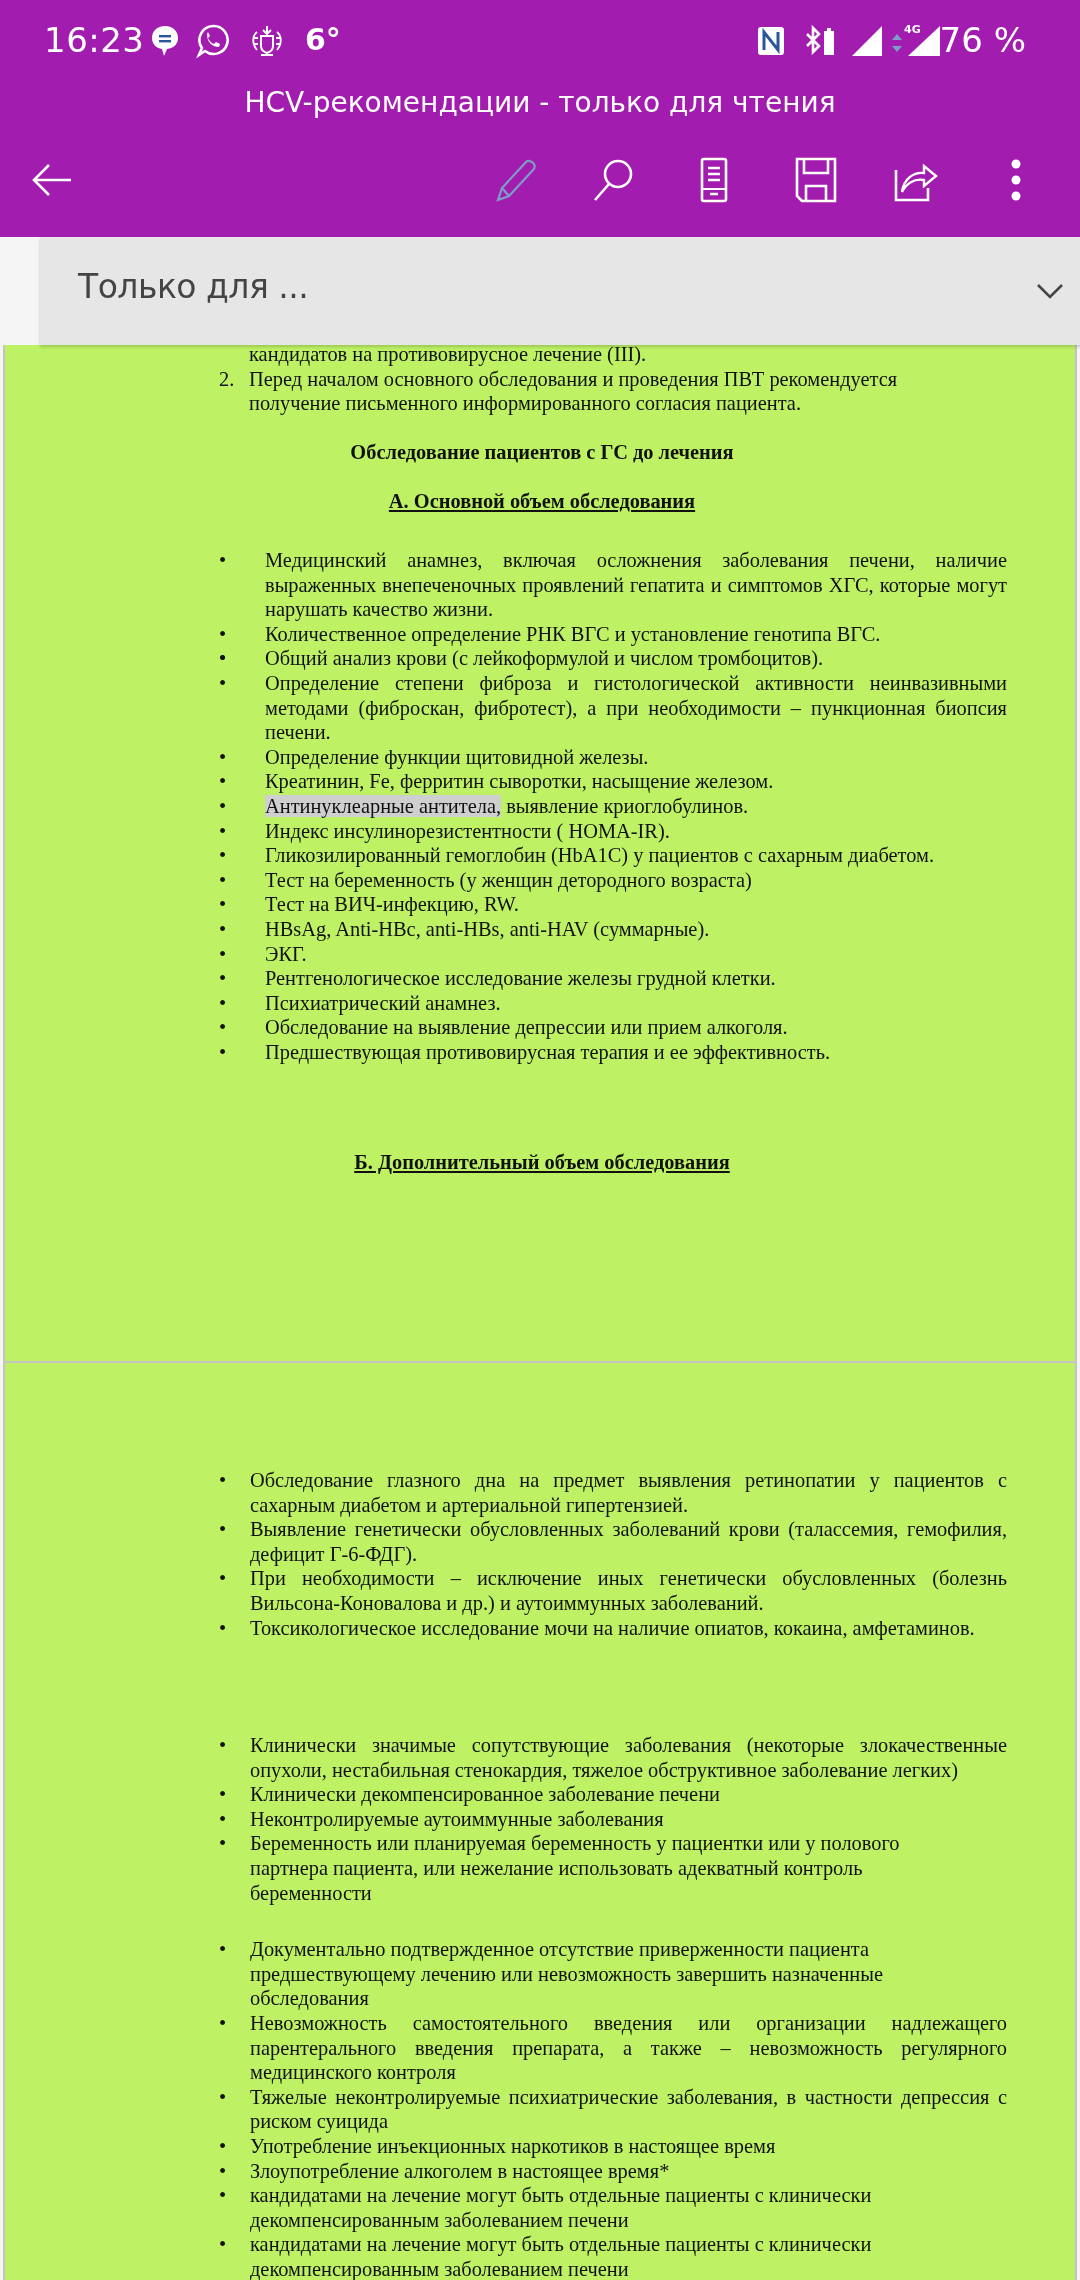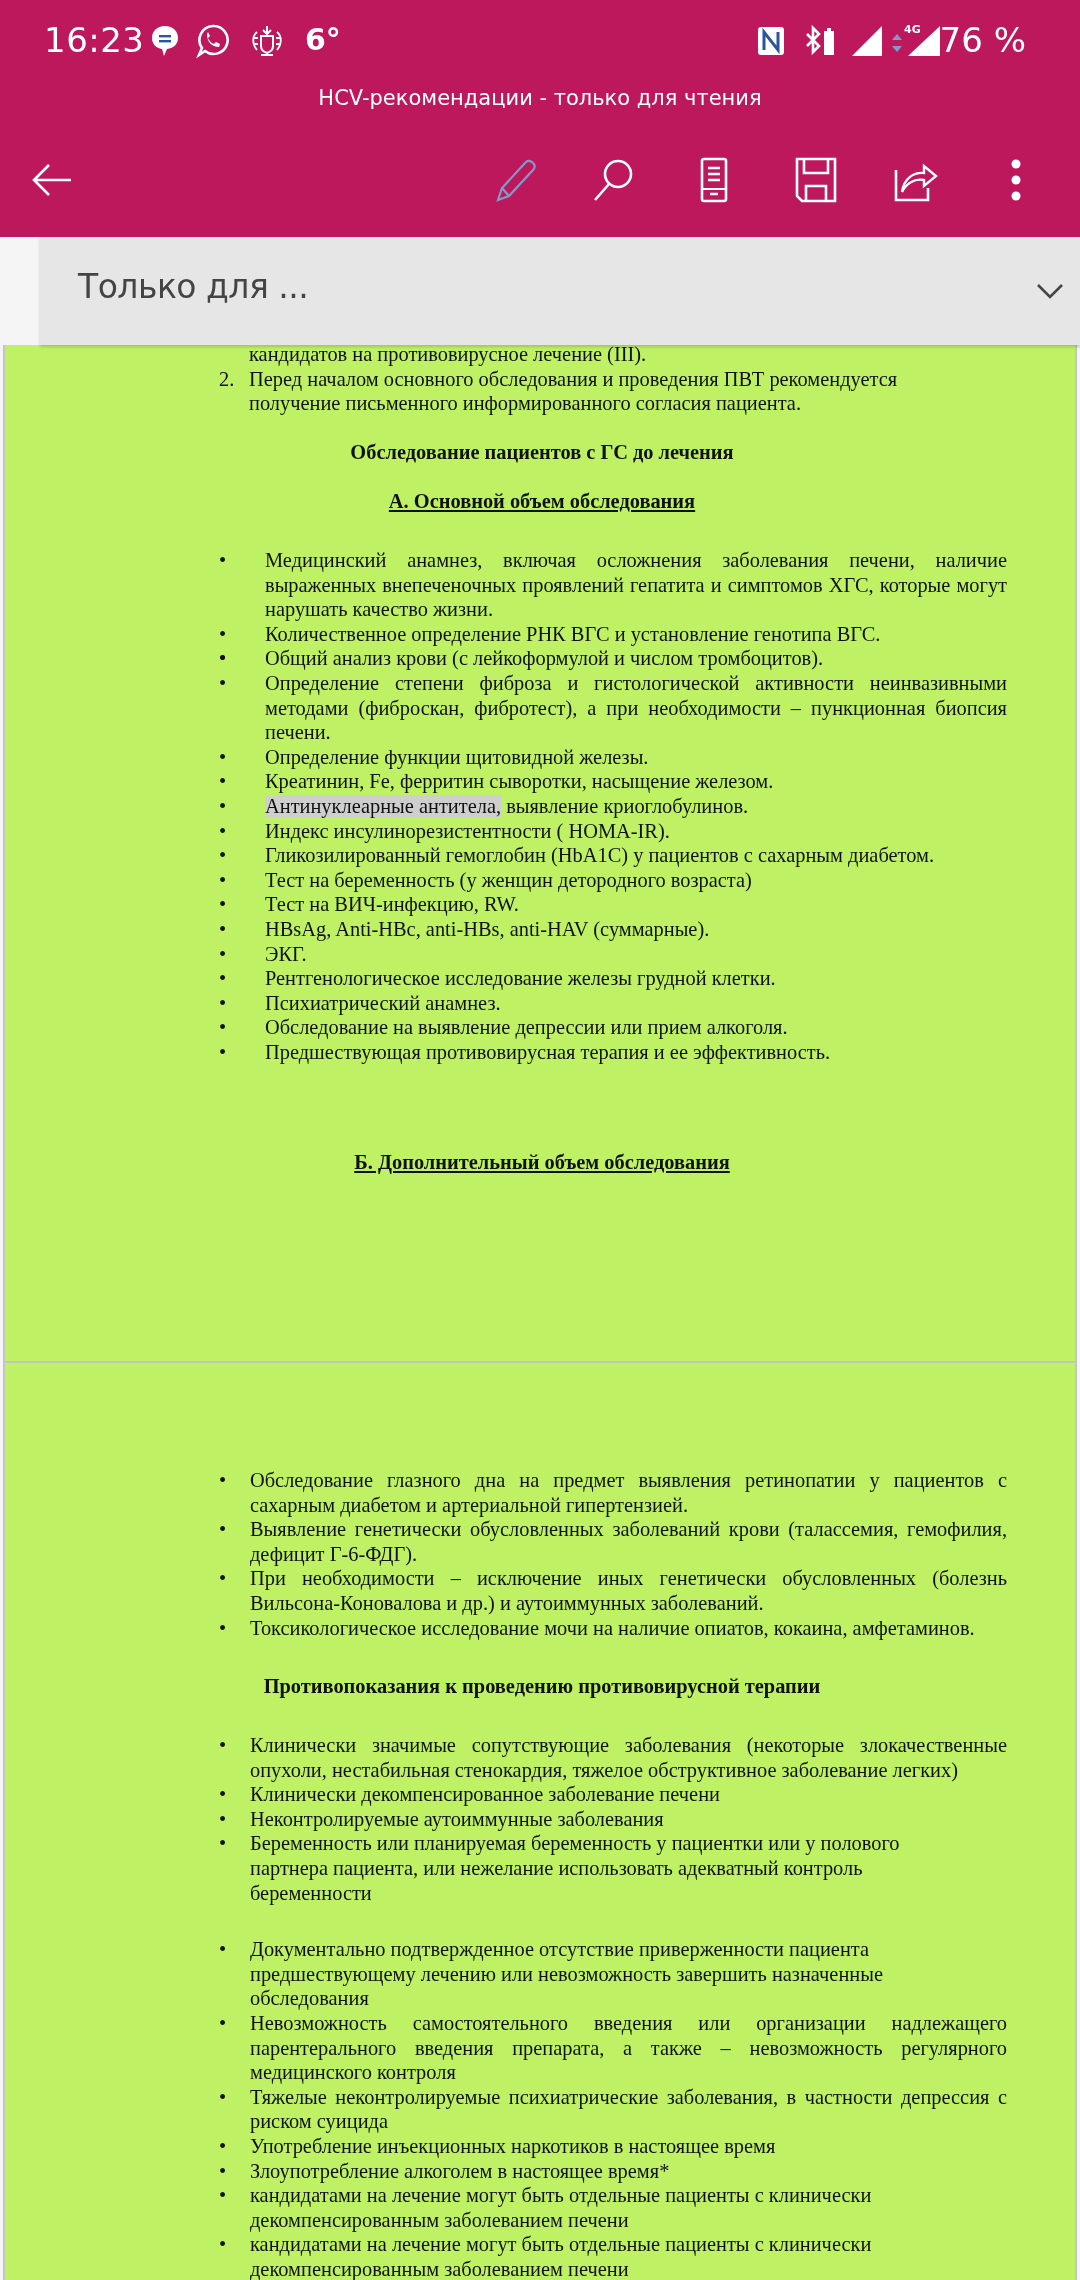--- a/index.html
+++ b/index.html
@@ -1,27 +1,27 @@
 <!DOCTYPE html>
 <html><head>
 <meta charset="utf-8">
 <style>
   * { box-sizing: border-box; margin: 0; padding: 0; }
   html, body { width: 1080px; height: 2280px; overflow: hidden; background: #f5f5f5; }
   body { position: relative; font-family: "Liberation Sans", sans-serif; }
 
   
-  .header { position: absolute; top: 0; left: 0; width: 1080px; height: 237px; background: #be185d; color: #fff; z-index: 5; }
+  .header { position: absolute; top: 0; left: 0; width: 1080px; height: 237px; background: #a21caf; color: #fff; z-index: 5; }
   .statusbar { position: absolute; top: 0; left: 0; right: 0; height: 82px; }
   .sb-time { position: absolute; left: 44px; top: 20px; font-size: 34px; letter-spacing: 0.5px; font-family: "DejaVu Sans", sans-serif; }
   .sb-icon { position: absolute; top: 22px; height: 38px; }
   .sb-temp { position: absolute; left: 305px; top: 22px; font-size: 30px; font-weight: bold; font-family: "DejaVu Sans", sans-serif; }
   .sb-battery { position: absolute; right: 54px; top: 20px; font-size: 34px; font-family: "DejaVu Sans", sans-serif; }
 
-  .app-title { position: absolute; top: 86px; left: 0; width: 100%; text-align: center; font-size: 21px; font-family: "DejaVu Sans", sans-serif; }
+  .app-title { position: absolute; top: 86px; left: 0; width: 100%; text-align: center; font-size: 28px; font-family: "DejaVu Sans", sans-serif; }
 
   .toolbar-btn { position: absolute; top: 150px; width: 60px; height: 60px; display: flex; align-items: center; justify-content: center; cursor: pointer; }
 
   
   .subbar { position: absolute; top: 237px; left: 0; width: 1080px; height: 108px; background: #e6e6e6; z-index: 4; box-shadow: 0 2px 3px rgba(0,0,0,0.18); margin-left: 40px; }
   .subbar-label { position: absolute; left: 38px; top: 30px; font-size: 33px; color: #444; font-family: "DejaVu Sans", sans-serif; letter-spacing: -0.5px; }
   .subbar-chevron { position: absolute; right: 48px; top: 32px; width: 44px; height: 44px; cursor: pointer; }
 
   
   .doc-area { position: absolute; top: 345px; left: 0; width: 1080px; height: 1935px; overflow: hidden; }
@@ -258,21 +258,20 @@
       <div class="bitem">
           <span class="bullet">•</span>
           <div class="btxt">При необходимости – исключение иных генетически обусловленных (болезнь Вильсона-Коновалова и др.) и аутоиммунных заболеваний.</div>
         </div>
       <div class="bitem">
           <span class="bullet">•</span>
           <div class="btxt">Токсикологическое исследование мочи на наличие опиатов, кокаина, амфетаминов.</div>
         </div>
     </div>
 
-    <div class="center-heading" style="top:311px;">Противопоказания к проведению противовирусной терапии</div>
 
     <div class="blist b" style="top:370px;">
       <div class="bitem">
           <span class="bullet">•</span>
           <div class="btxt">Клинически значимые сопутствующие заболевания (некоторые злокачественные опухоли, нестабильная стенокардия, тяжелое обструктивное заболевание легких)</div>
         </div>
       <div class="bitem">
           <span class="bullet">•</span>
           <div class="btxt">Клинически декомпенсированное заболевание печени</div>
         </div>

